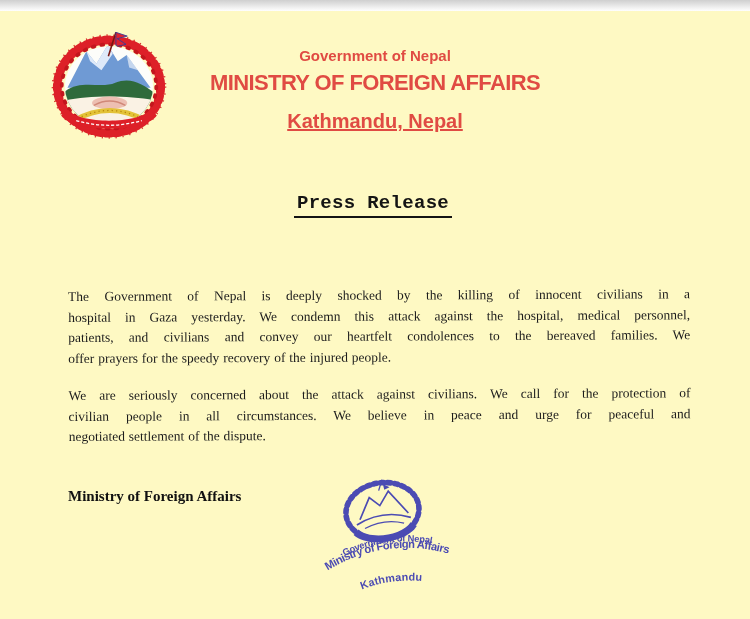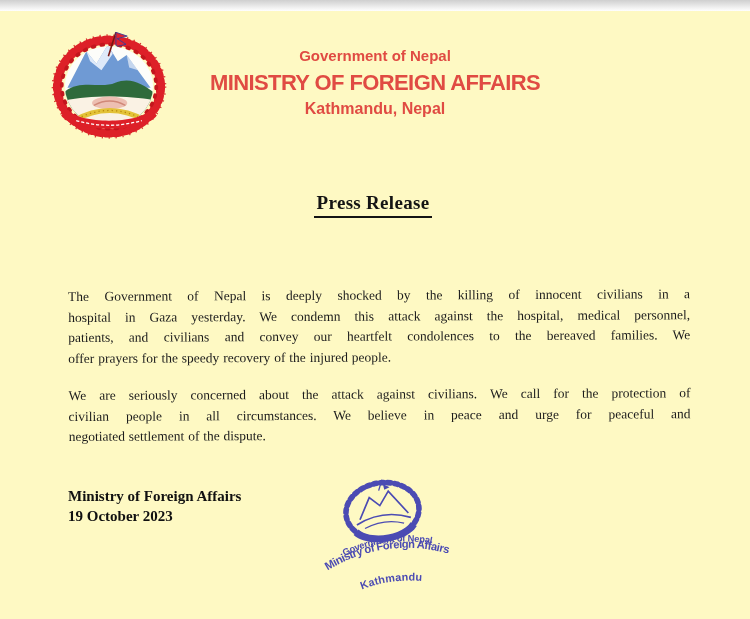--- a/index.html
+++ b/index.html
@@ -18,22 +18,22 @@
   .emblem { position: absolute; left: 46px; top: 27px; width: 126px; height: 114px; }
   .letterhead {
     position: absolute; left: 0; right: 0; top: 46px;
     text-align: center;
     color: #e04b43;
     font-family: "Liberation Sans", sans-serif;
     font-weight: 700;
   }
   .lh-gov { font-size: 15px; line-height: 19px; }
   .lh-min { font-size: 22px; line-height: 27px; letter-spacing: -0.6px; margin-top: 4px; }
-  .lh-loc { font-size: 16px; line-height: 20px; margin-top: 3px; }
-  .title-wrap { position: absolute; left: 0; right: 4px; top: 192px; text-align: center; }
+  .lh-loc { font-size: 20px; line-height: 20px; margin-top: 15px; text-decoration: underline; }
+  .title-wrap { position: absolute; left: 0; right: 4px; top: 192px; text-align: center; font-family: Liberation Mono, monospace; }
   .title {
     display: inline-block;
     font-size: 19px; font-weight: 700; color: #141414;
     border-bottom: 2px solid #141414;
     padding: 0 3px 2px 3px;
     letter-spacing: 0.3px;
   }
   .body-text {
     position: absolute; left: 68px; top: 287px; width: 622px;
     color: #1c1c1c; font-size: 13.5px;
@@ -121,21 +121,20 @@
     </p>
     <p class="para">
       <span class="jline" style="display:block">We are seriously concerned about the attack against civilians. We call for the protection of</span>
       <span class="jline" style="display:block">civilian people in all circumstances. We believe in peace and urge for peaceful and</span>
       <span class="jline end" style="display:block">negotiated settlement of the dispute.</span>
     </p>
   </main>
 
   <div class="signature">
     <div>Ministry of Foreign Affairs</div>
-    <div>19 October 2023</div>
   </div>
 
   <svg class="stamp" viewBox="0 0 170 132" aria-hidden="true">
     <defs>
       <path id="sArc1" d="M29,80 A150,150 0 0 1 145,80" fill="none"></path>
       <path id="sArc2" d="M-4,102 A160,160 0 0 1 174,102" fill="none"></path>
       <path id="sArc3" d="M49,115 A140,140 0 0 1 123,115" fill="none"></path>
     </defs>
     <g transform="rotate(-8 85 60)">
       <g>

